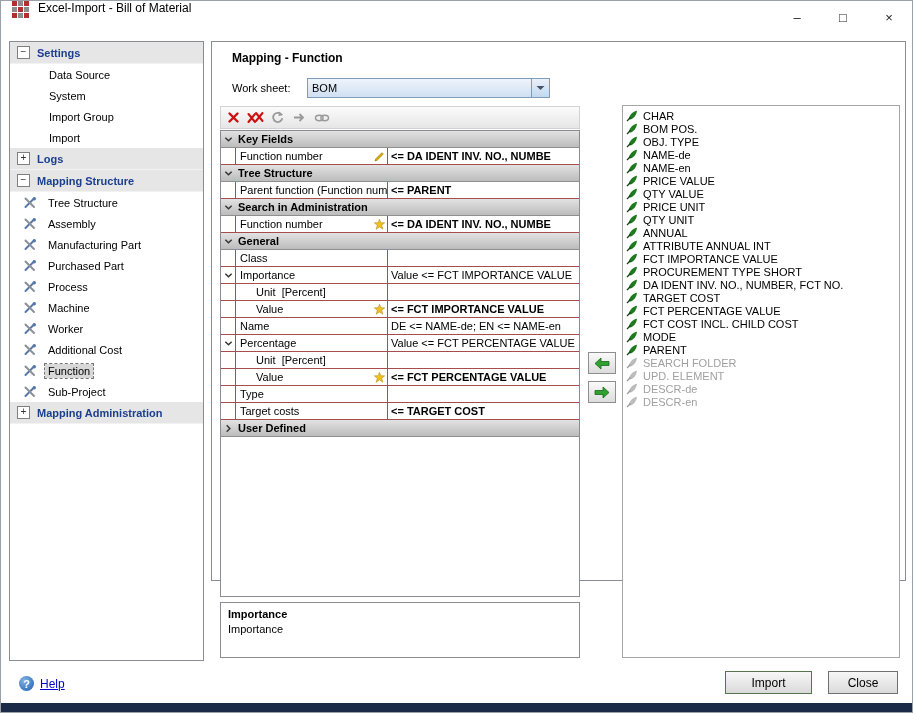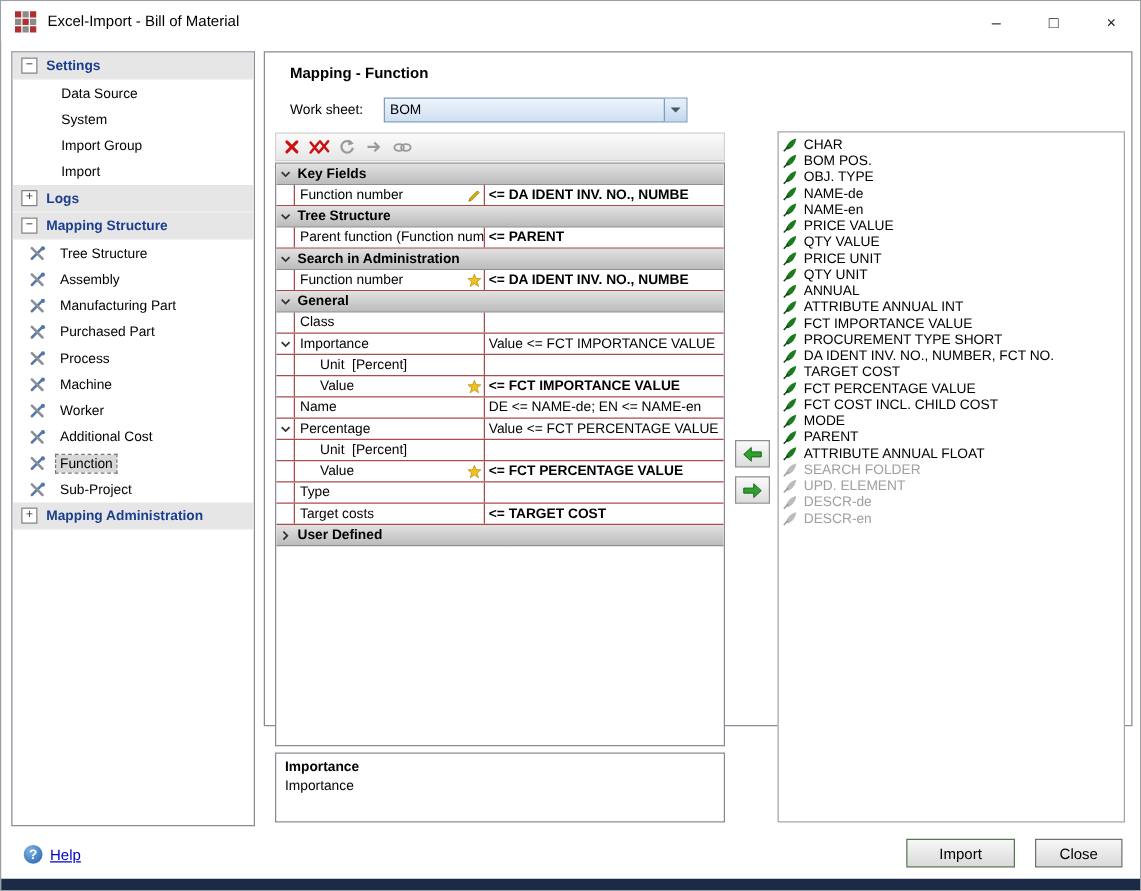--- a/index.html
+++ b/index.html
@@ -2,21 +2,21 @@
 <html style="--group-text: #1b3e8f; --grid-line: #a84d4d; --delete-red: #cc1111; --disabled-gray: #a0a0a0; --enabled-green: #1e7a1e; --combo-border: #7f9db9; --help-blue: #0000cc; --strip-navy: #1b2a47;"><head>
 <meta charset="utf-8">
 <style>
   html,body{margin:0;padding:0;}
   body{
     width:913px;height:713px;position:relative;overflow:hidden;
     font-family:"Liberation Sans",sans-serif;background:#e8e8e8;
   }
   .window{position:absolute;inset:0;background:#fff;border:1px solid #9aa0a6;box-sizing:border-box;}
   
-  .titlebar{height:32px;display:flex;align-items:center;background:#fff;}
+  .titlebar{height:32px;display:flex;background:#fff;}
   .logo{width:17px;height:17px;margin-left:11px;display:grid;grid-template-columns:repeat(3,1fr);grid-template-rows:repeat(3,1fr);gap:1px;flex:none;}
   .logo-sq{display:block;}
   .title-text{margin-left:9px;font-size:12px;color:#000;}
   .win-controls{margin-left:auto;display:flex;height:100%;}
   .win-btn{width:46px;height:100%;display:flex;align-items:center;justify-content:center;font-size:13px;color:#222;cursor:default;}
   
   .sidebar{position:absolute;left:8px;top:40px;width:195px;height:620px;border:1px solid #898c95;background:#fff;box-sizing:border-box;font-size:11px;overflow:hidden;}
   .sb-group-header{height:21px;background:#e6e6e6;display:flex;align-items:center;gap:7px;padding-left:7px;border-bottom:1px solid #f2f2f2;}
   .pm-box{width:11px;height:11px;border:1px solid #808080;background:#fff;font-size:10px;line-height:9px;text-align:center;color:#333;flex:none;}
   .sb-group-label{color:var(--group-text,#1b3e8f);font-weight:bold;}
@@ -616,29 +616,20 @@
         </div>
         <div class="fl-item">
           <span class="fl-icon">
             <svg width="12" height="12" viewBox="0 0 12 12">
               <path d="M11 0.8 C7 1.4 3.6 4.9 2.6 8.9 L4.6 9.5 C8 8.5 10.5 4.8 11 0.8 Z" fill="#1e7a1e"></path>
               <path d="M1 11 L4.5 7.5" stroke="#143f14" stroke-width="1.2"></path>
             </svg>
           </span>
           <span class="fl-label">PARENT</span>
         </div>
-        <div class="fl-item">
-          <span class="fl-icon">
-            <svg width="12" height="12" viewBox="0 0 12 12">
-              <path d="M11 0.8 C7 1.4 3.6 4.9 2.6 8.9 L4.6 9.5 C8 8.5 10.5 4.8 11 0.8 Z" fill="#1e7a1e"></path>
-              <path d="M1 11 L4.5 7.5" stroke="#143f14" stroke-width="1.2"></path>
-            </svg>
-          </span>
-          <span class="fl-label">ATTRIBUTE ANNUAL FLOAT</span>
-        </div>
         <div class="fl-item disabled">
           <span class="fl-icon">
             <svg width="12" height="12" viewBox="0 0 12 12">
               <path d="M11 0.8 C7 1.4 3.6 4.9 2.6 8.9 L4.6 9.5 C8 8.5 10.5 4.8 11 0.8 Z" fill="#bcbcbc"></path>
               <path d="M1 11 L4.5 7.5" stroke="#9a9a9a" stroke-width="1.2"></path>
             </svg>
           </span>
           <span class="fl-label">SEARCH FOLDER</span>
         </div>
         <div class="fl-item disabled">

